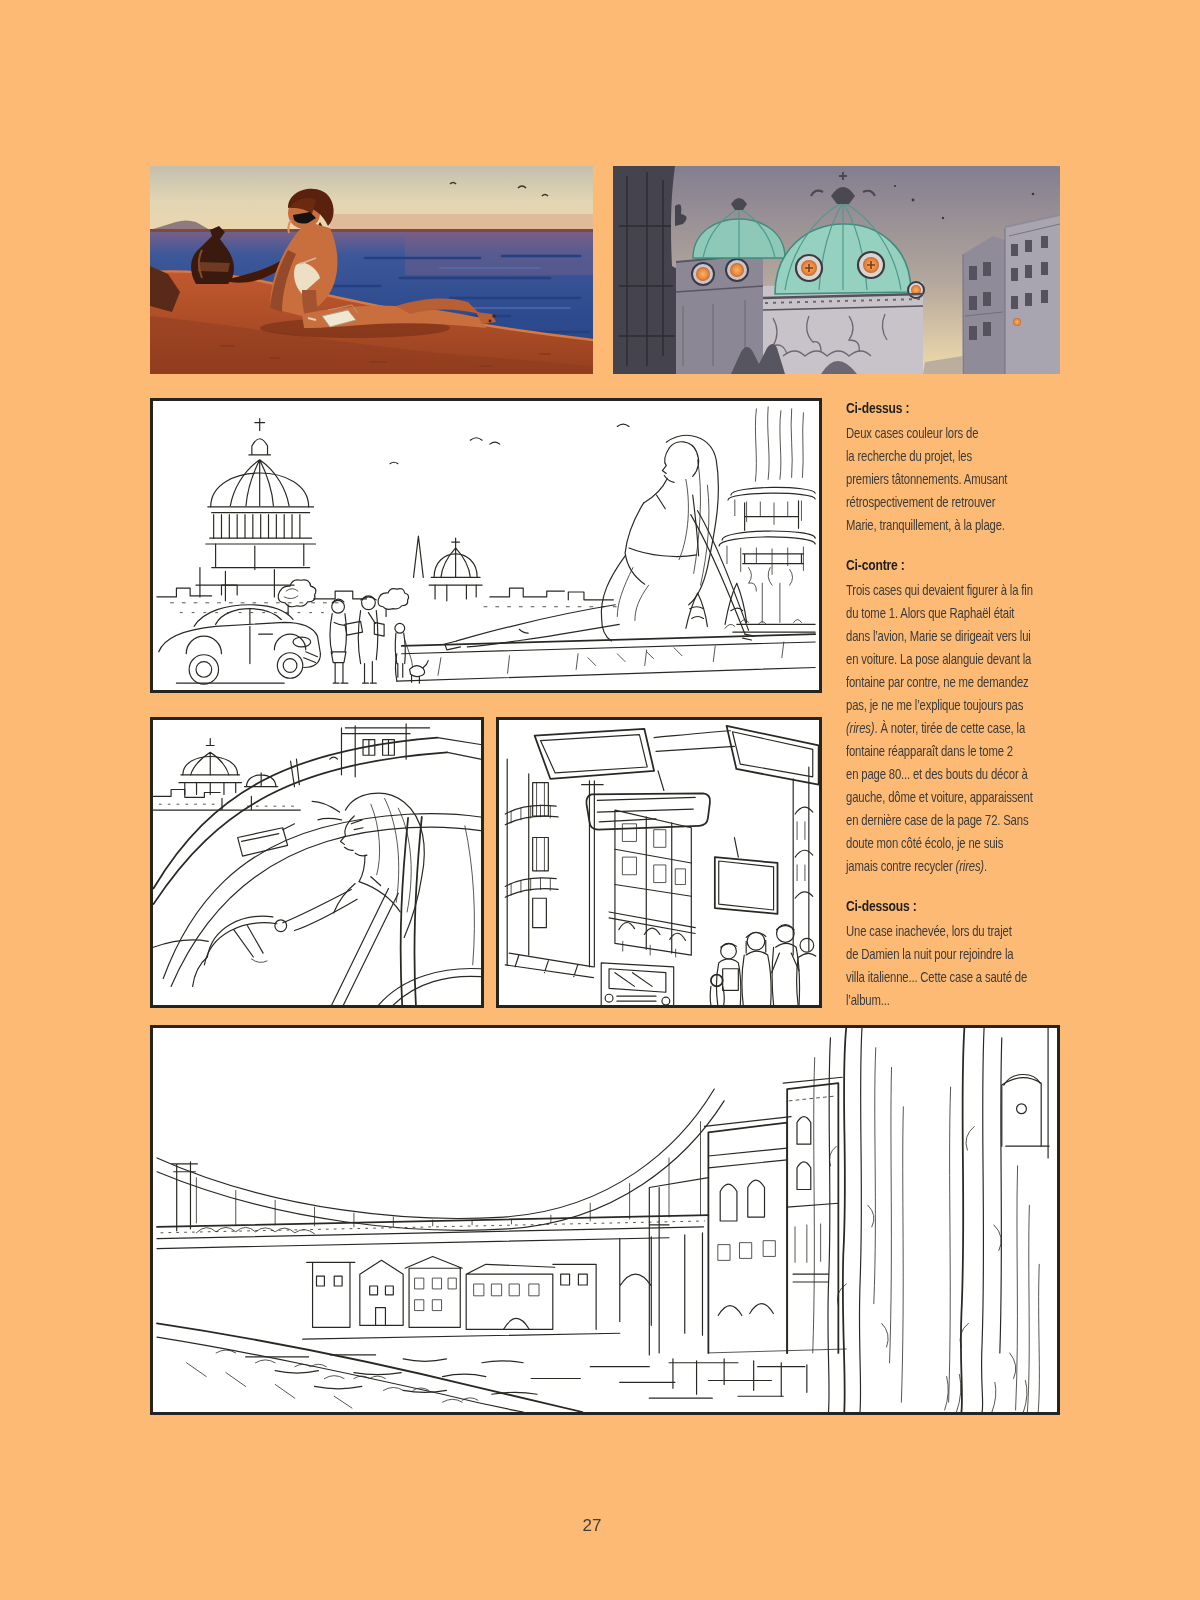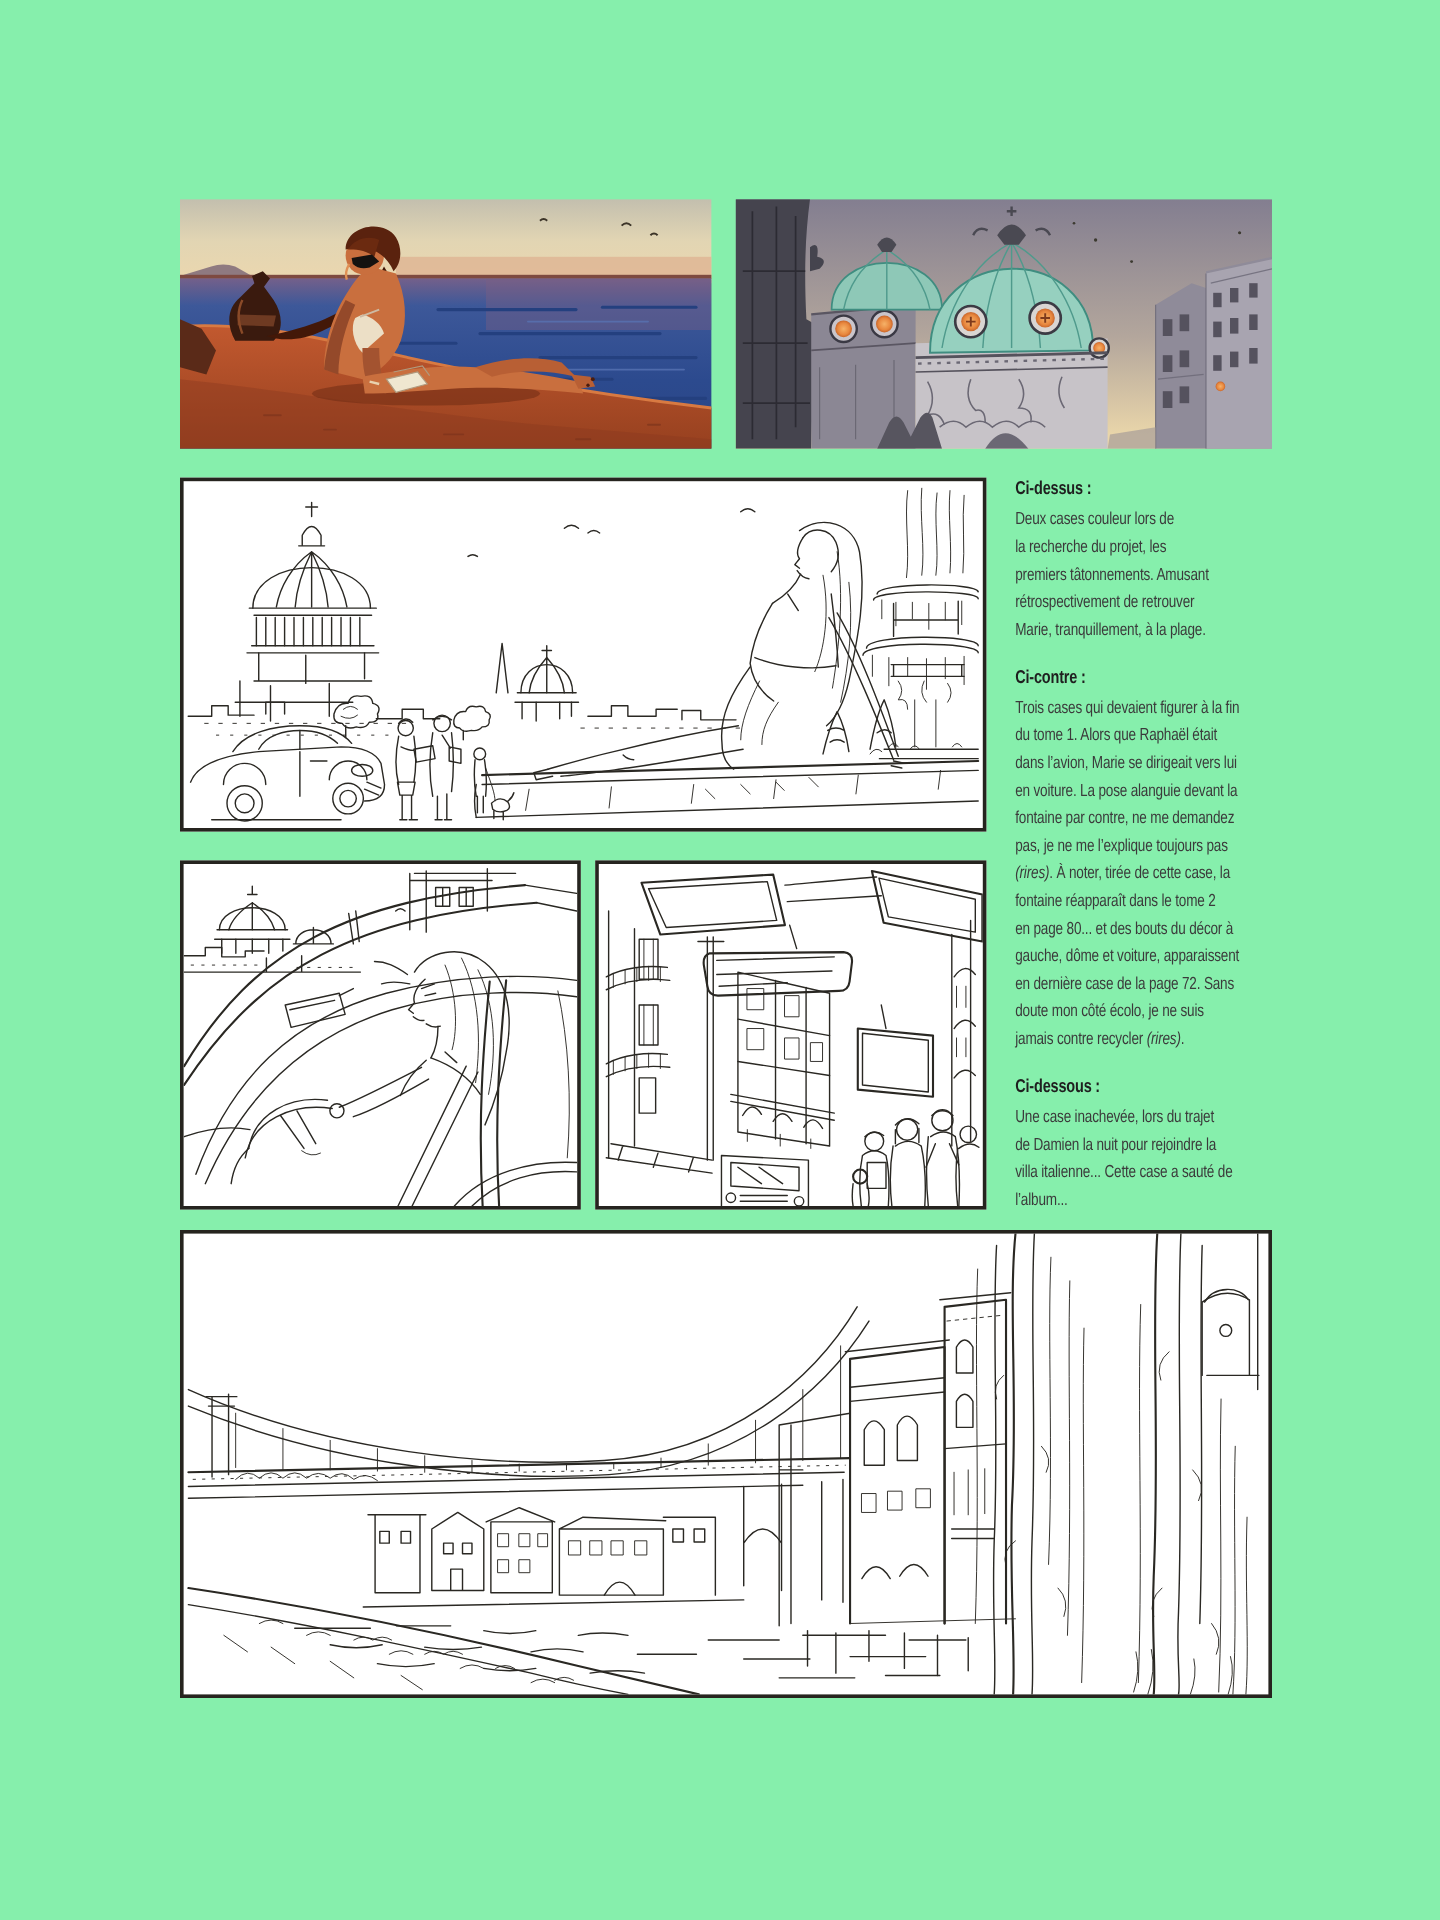--- a/index.html
+++ b/index.html
@@ -1,16 +1,16 @@
 <!DOCTYPE html>
 <html><head>
 <meta charset="utf-8">
 <style>
   html,body{margin:0;padding:0;background:#ffffff;}
-  .sheet{position:relative;width:1200px;height:1600px;background:#86efac;overflow:hidden;
+  .sheet{position:relative;width:1200px;height:1600px;background:#fdba74;overflow:hidden;
          font-family:"Liberation Sans", sans-serif;}
   .panel{position:absolute;}
   .panel svg{display:block;width:100%;height:100%;}
   .lineart{border:3px solid #26241f;box-sizing:border-box;background:#fff;}
   
   .ink path,.ink circle,.ink line,.ink ellipse,.ink rect{fill:none;stroke:#2a2823;stroke-width:1.2;
       stroke-linecap:round;stroke-linejoin:round;}
   .ink .sw2{stroke-width:1.8;} .ink .thin{stroke-width:0.8;}
   
   .captions{position:absolute;left:846px;top:396px;width:214px;color:#3b3b3b;}
@@ -636,14 +636,15 @@
           <path class="sw2" d="M0,300 C120,318 240,344 330,366 C380,378 412,385 432,390"></path>
           <path d="M0,314 C100,330 200,352 290,372 C330,382 356,387 372,390"></path>
           <path class="thin" d="M140,344 q8,-5 16,0 q8,-5 16,0 M200,356 q8,-5 16,0 q8,-5 16,0 M260,368 q8,-5 16,0 M310,378 q8,-5 16,0"></path>
           <path class="thin" d="M60,330 q10,-6 20,0 M100,340 q10,-6 20,0 M170,356 q10,-6 20,0 M230,368 q10,-6 20,0 M290,380 q10,-6 20,0"></path>
           <path class="thin" d="M30,340 l20,14 M70,350 l20,14 M120,362 l20,14 M180,374 l18,12"></path>
         </g>
       </g>
     </svg>
   </div>
 
+  <div class="pagenum">27</div>
 
 </div>
 
 </body></html>

